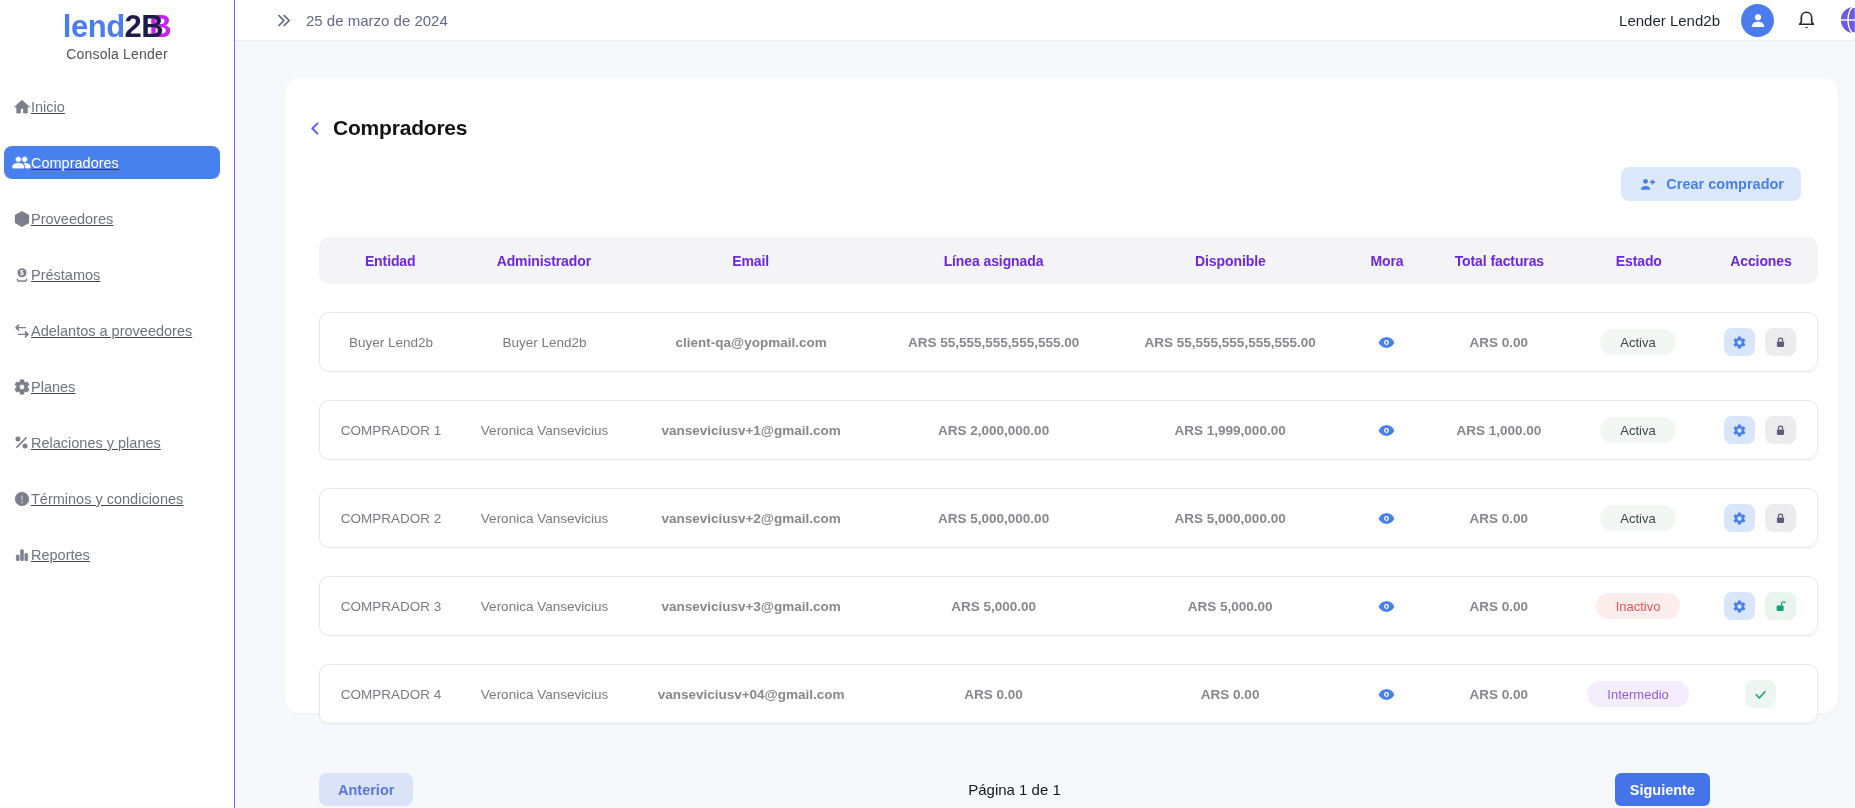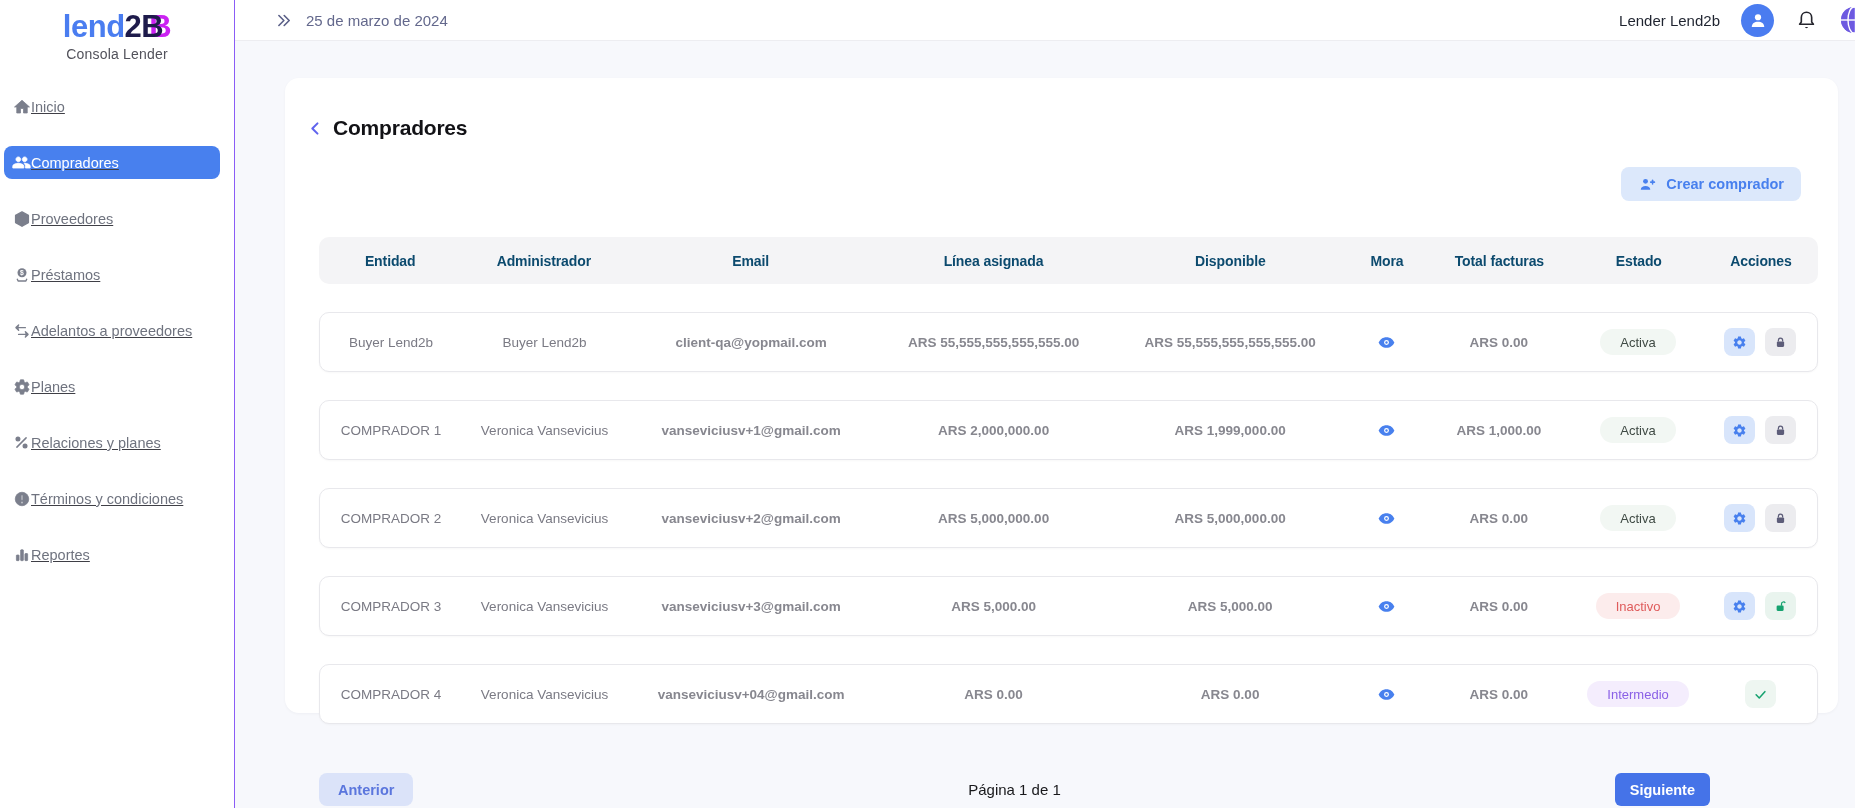--- a/index.html
+++ b/index.html
@@ -44,21 +44,21 @@
   .page-title { font-size:21px; font-weight:bold; color:#121216; letter-spacing:-0.2px; }
   .btn-row { display:flex; justify-content:flex-end; margin-top:26px; }
   .create-btn { display:flex; align-items:center; gap:9px; height:34px; padding:0 17px; margin-right:17px;
                 background:#dce8fb; color:#4880ee; font-size:14.5px; font-weight:bold; border:none;
                 border-radius:8px; cursor:pointer; font-family:"Liberation Sans",sans-serif; }
 
   
   .tbl { margin:36px 0 0 13px; width:1499px; }
   .tbl-grid { display:grid; grid-template-columns:9.5% 11% 16.6% 15.8% 15.8% 5.1% 9.9% 8.7% 7.6%; align-items:center; }
   .tbl-head { background:#f4f4f6; border-radius:10px; height:47px; }
-  .tbl-head .hcell { text-align:center; font-size:14px; font-weight:bold; color:#0c4a6e; letter-spacing:-0.1px; }
+  .tbl-head .hcell { text-align:center; font-size:14px; font-weight:bold; color:#6d28d9; letter-spacing:-0.1px; }
   .tbl-row { background:#ffffff; border:1px solid #e8e8ec; border-radius:10px; height:60px; margin-top:28px;
              box-shadow:0 1px 2px rgba(16,24,40,0.03); }
   .tbl-row:first-of-type { margin-top:14px; }
   .cell { text-align:center; font-size:13.5px; color:#7a7a84; overflow:hidden; white-space:nowrap; }
   .cell.strong { font-weight:bold; color:#87878f; }
   .cell-eye { display:flex; justify-content:center; align-items:center; }
   .eye-btn { background:none; border:none; cursor:pointer; display:flex; align-items:center; padding:2px; }
   .cell-badge { display:flex; justify-content:center; }
   .badge { height:26px; display:inline-flex; align-items:center; padding:0 20px; border-radius:13px; font-size:13px; }
   .badge.active { background:#f2f7f3; color:#3f4a44; }

